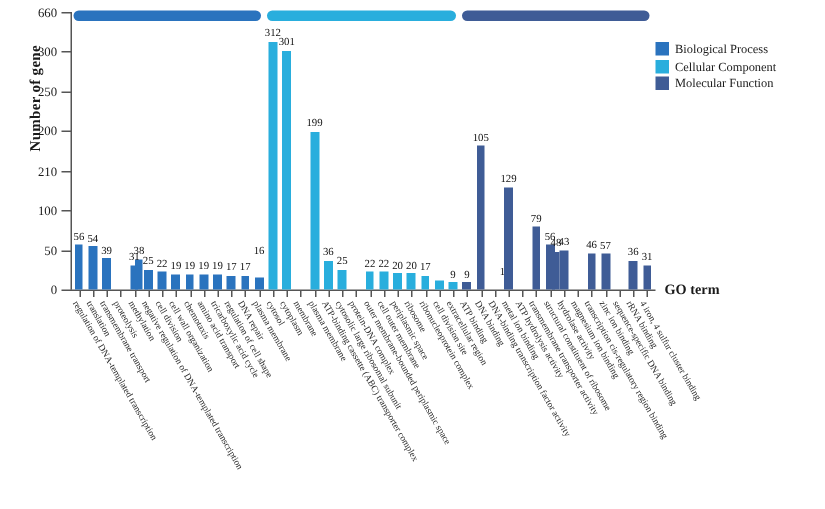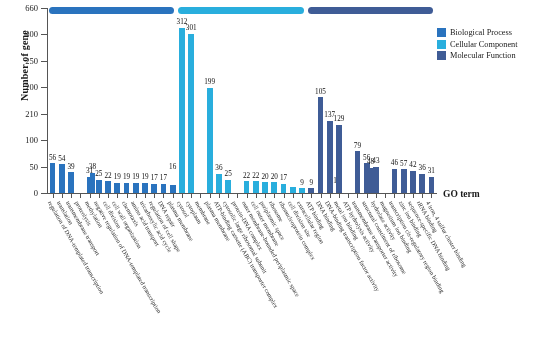--- a/index.html
+++ b/index.html
@@ -299,24 +299,20 @@
         <div class="bar-value" style="bottom: 6.25714px;">9</div>
       </div>
       <div class="bar-slot" style="left: 258.667px; width: 9.2381px; height: 185px;">
         <div class="bar" title="ATP binding: 9" style="background: rgb(63, 92, 150); height: 4.75714px; width: 5.72762px; left: 1.75524px;"></div>
         <div class="bar-value" style="bottom: 6.25714px;">9</div>
       </div>
       <div class="bar-slot" style="left: 267.905px; width: 9.2381px; height: 185px;">
         <div class="bar" title="DNA binding: 181" style="background: rgb(63, 92, 150); height: 95.6714px; width: 5.72762px; left: 1.75524px;"></div>
         <div class="bar-value" style="bottom: 97.1714px;">105</div>
       </div>
-      <div class="bar-slot" style="left: 277.143px; width: 9.2381px; height: 185px;">
-        <div class="bar" title="DNA-binding transcription factor activity: 137" style="background: rgb(63, 92, 150); height: 72.4143px; width: 5.72762px; left: 1.75524px;"></div>
-        <div class="bar-value" style="bottom: 73.9143px;">137</div>
-      </div>
       <div class="bar-slot" style="left: 286.381px; width: 9.2381px; height: 185px;">
         <div class="bar" title="metal ion binding: 129" style="background: rgb(63, 92, 150); height: 68.1857px; width: 5.72762px; left: 1.75524px;"></div>
         <div class="bar-value" style="bottom: 69.6857px;">129</div>
       </div>
       <div class="bar-slot" style="left: 304.857px; width: 9.2381px; height: 185px;">
         <div class="bar" title="transmembrane transporter activity: 79" style="background: rgb(63, 92, 150); height: 41.7571px; width: 5.72762px; left: 1.75524px;"></div>
         <div class="bar-value" style="bottom: 43.2571px;">79</div>
       </div>
       <div class="bar-slot" style="left: 314.095px; width: 9.2381px; height: 185px;">
         <div class="bar" title="structural constituent of ribosome: 56" style="background: rgb(63, 92, 150); height: 29.6px; width: 5.72762px; left: 1.75524px;"></div>
@@ -330,24 +326,20 @@
         <div class="bar" title="magnesium ion binding: 48" style="background: rgb(63, 92, 150); height: 25.3714px; width: 5.72762px; left: 1.75524px;"></div>
         <div class="bar-value" style="bottom: 26.8714px;">48</div>
       </div>
       <div class="bar-slot" style="left: 341.81px; width: 9.2381px; height: 185px;">
         <div class="bar" title="transcription cis-regulatory region binding: 46" style="background: rgb(63, 92, 150); height: 24.3143px; width: 5.72762px; left: 1.75524px;"></div>
         <div class="bar-value" style="bottom: 25.8143px;">46</div>
       </div>
       <div class="bar-slot" style="left: 351.048px; width: 9.2381px; height: 185px;">
         <div class="bar" title="zinc ion binding: 45" style="background: rgb(63, 92, 150); height: 23.7857px; width: 5.72762px; left: 1.75524px;"></div>
         <div class="bar-value" style="bottom: 25.2857px;">57</div>
-      </div>
-      <div class="bar-slot" style="left: 360.286px; width: 9.2381px; height: 185px;">
-        <div class="bar" title="sequence-specific DNA binding: 42" style="background: rgb(63, 92, 150); height: 22.2px; width: 5.72762px; left: 1.75524px;"></div>
-        <div class="bar-value" style="bottom: 23.7px;">42</div>
       </div>
       <div class="bar-slot" style="left: 369.524px; width: 9.2381px; height: 185px;">
         <div class="bar" title="rRNA binding: 36" style="background: rgb(63, 92, 150); height: 19.0286px; width: 5.72762px; left: 1.75524px;"></div>
         <div class="bar-value" style="bottom: 20.5286px;">36</div>
       </div>
       <div class="bar-slot" style="left: 378.762px; width: 9.2381px; height: 185px;">
         <div class="bar" title="4 iron, 4 sulfur cluster binding: 31" style="background: rgb(63, 92, 150); height: 16.3857px; width: 5.72762px; left: 1.75524px;"></div>
         <div class="bar-value" style="bottom: 17.8857px;">31</div>
       </div>
     </div>

